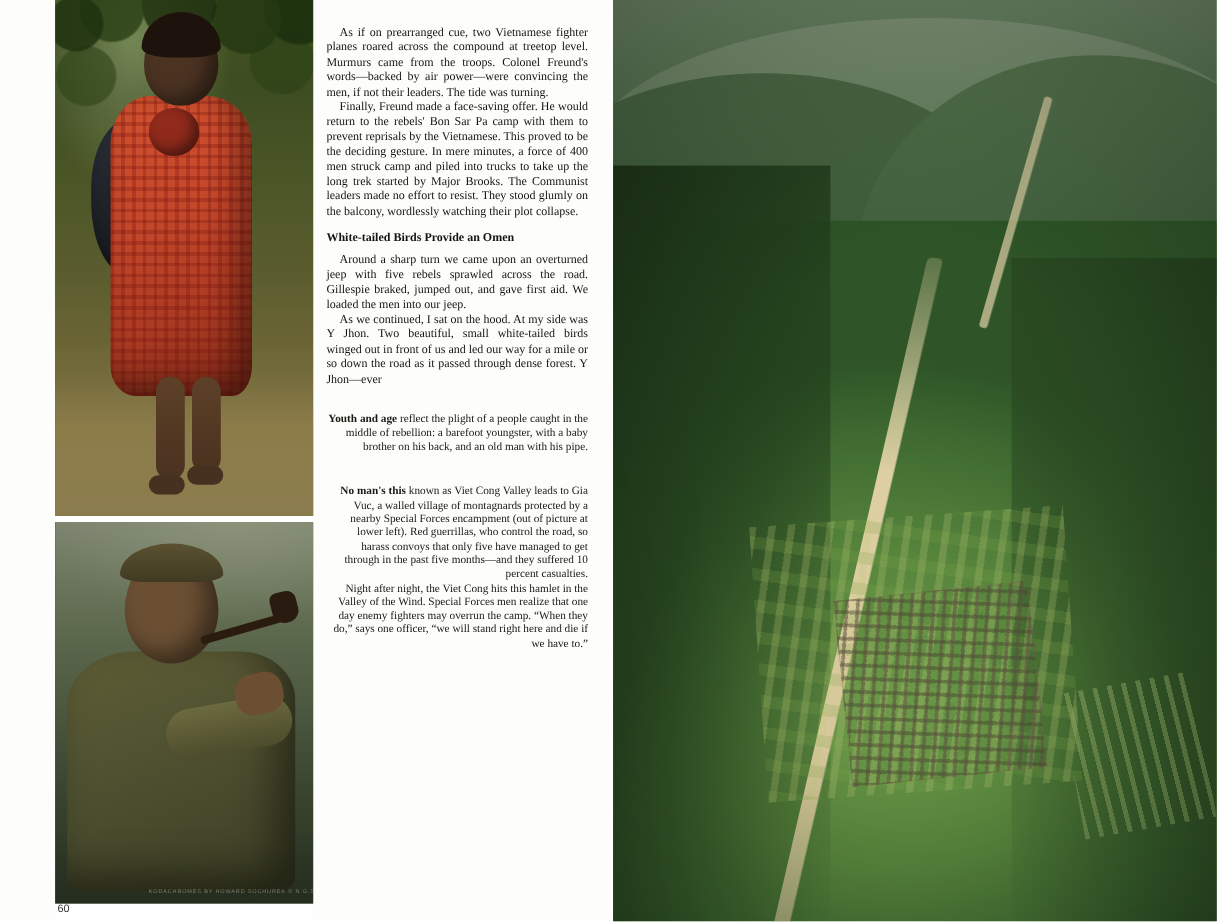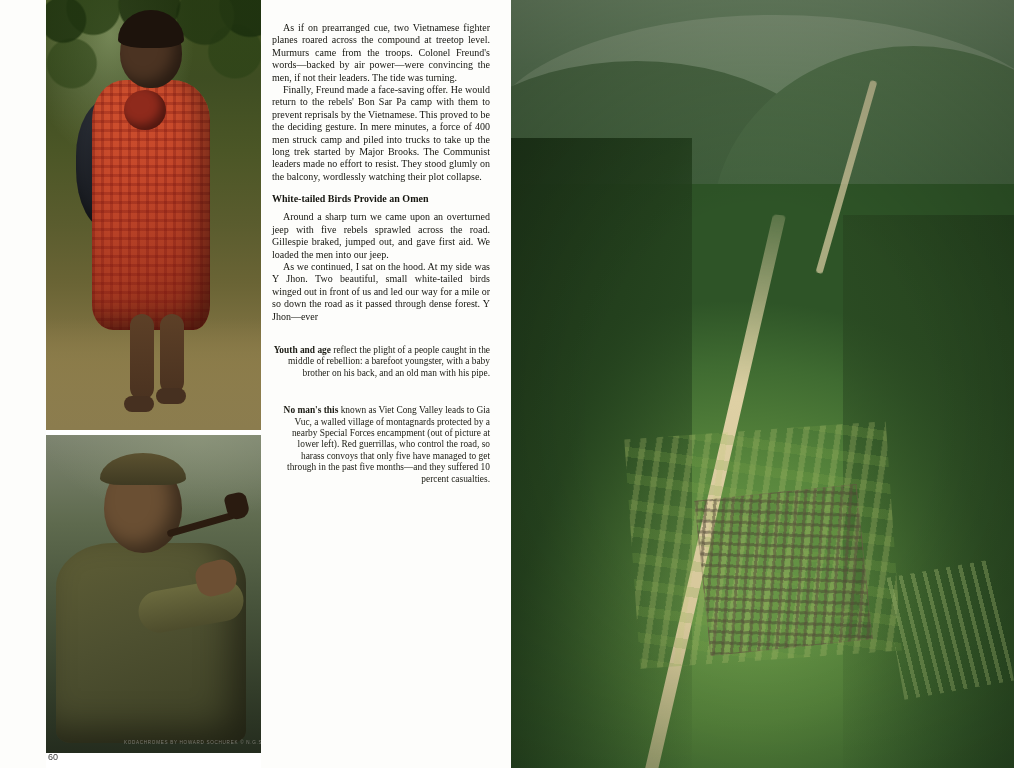--- a/index.html
+++ b/index.html
@@ -424,20 +424,21 @@
 
     <p class="body-p">Around a sharp turn we came upon an overturned jeep with five rebels sprawled across the road. Gillespie braked, jumped out, and gave first aid. We loaded the men into our jeep.</p>
     <p class="body-p">As we continued, I sat on the hood. At my side was Y Jhon. Two beautiful, small white-tailed birds winged out in front of us and led our way for a mile or so down the road as it passed through dense forest. Y Jhon—ever</p>
 
     <div class="caption-block">
       <p><span class="lead">Youth and age</span><span> reflect the plight of a people caught in the middle of rebellion: a barefoot youngster, with a baby brother on his back, and an old man with his pipe.</span></p>
     </div>
 
     <div class="caption-block second">
       <p><span class="lead">No man's this</span><span> known as Viet Cong Valley leads to Gia Vuc, a walled village of montagnards protected by a nearby Special Forces encampment (out of picture at lower left). Red guerrillas, who control the road, so harass convoys that only five have managed to get through in the past five months—and they suffered 10 percent casualties.</span></p>
+      <p>Night after night, the Viet Cong hits this hamlet in the Valley of the Wind. Special Forces men realize that one day enemy fighters may overrun the camp. “When they do,” says one officer, “we will stand right here and die if we have to.”</p>
     </div>
   </div>
 
   <div class="right-photo">
     <div class="sky-hills"></div>
     <div class="hill-ridge-1"></div>
     <div class="hill-ridge-2"></div>
     <div class="hill-ridge-3"></div>
     <div class="valley"></div>
     <div class="dark-left"></div>

